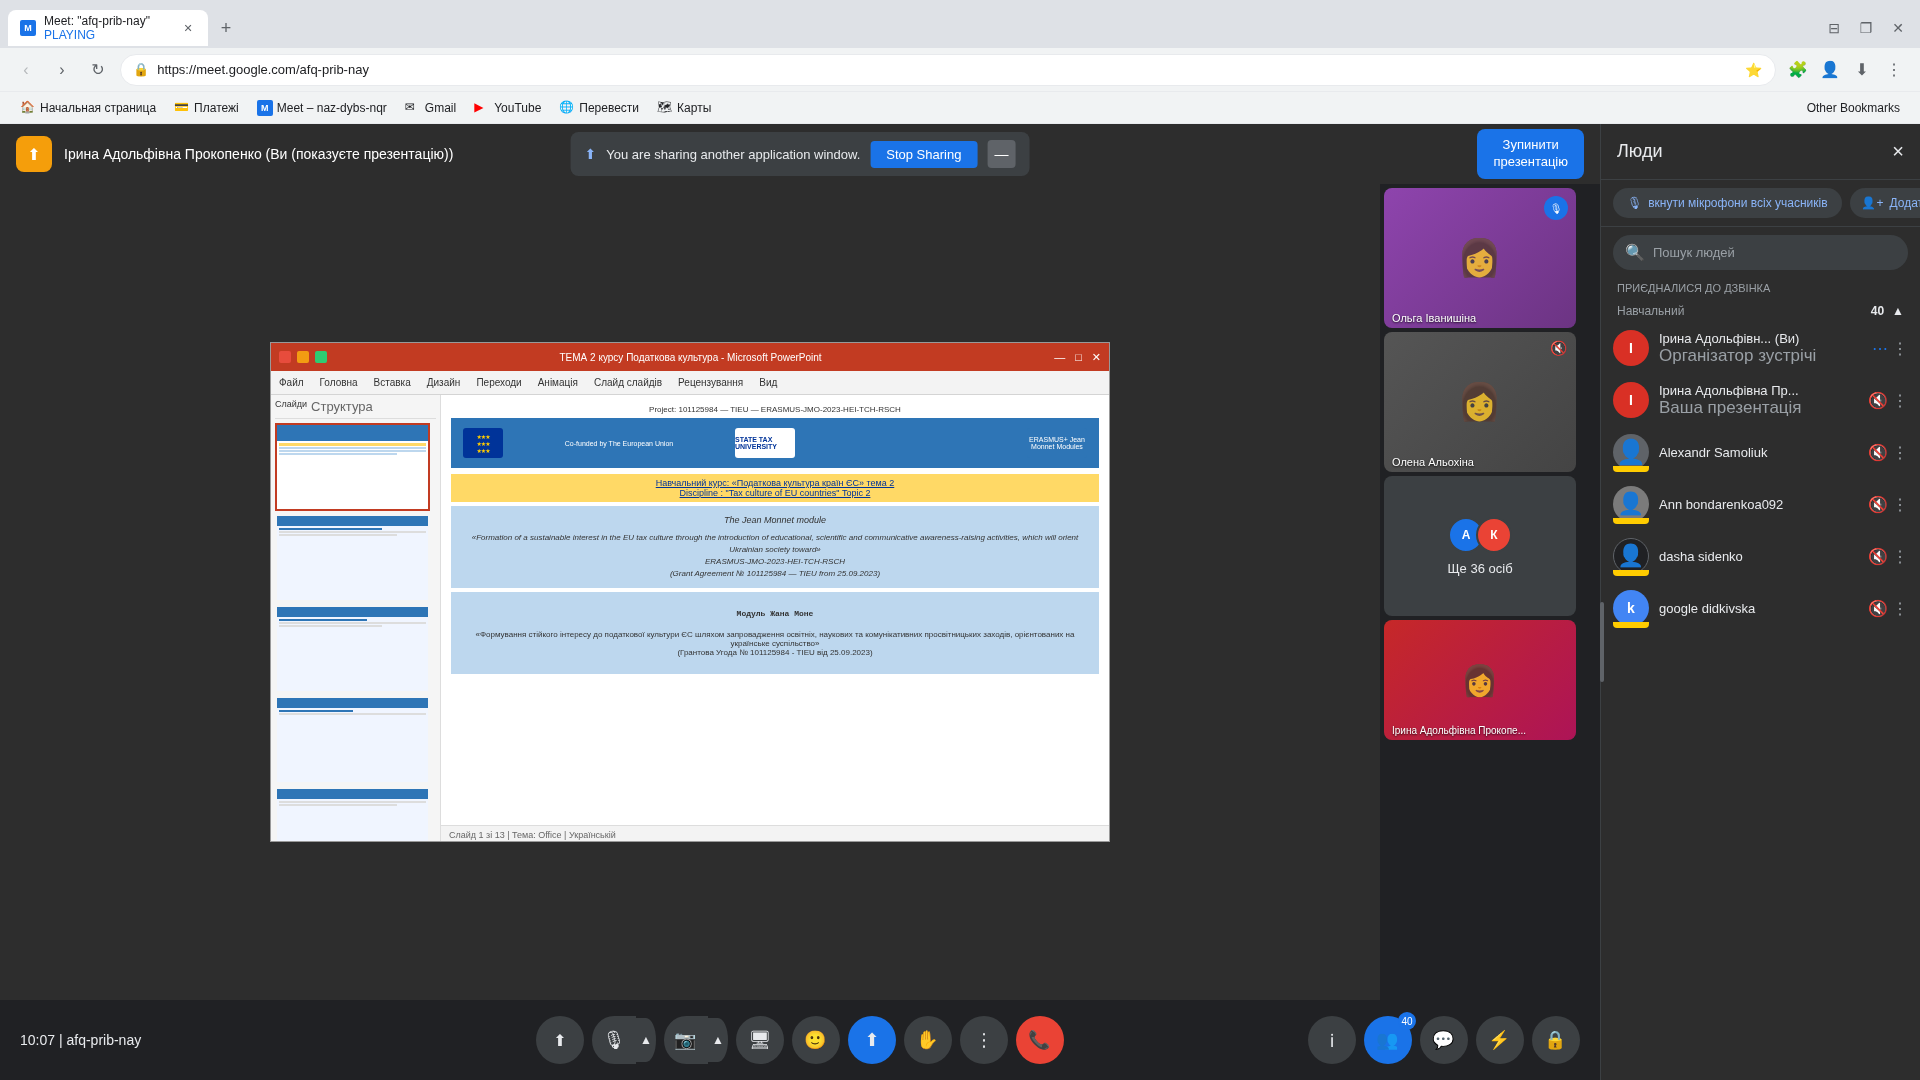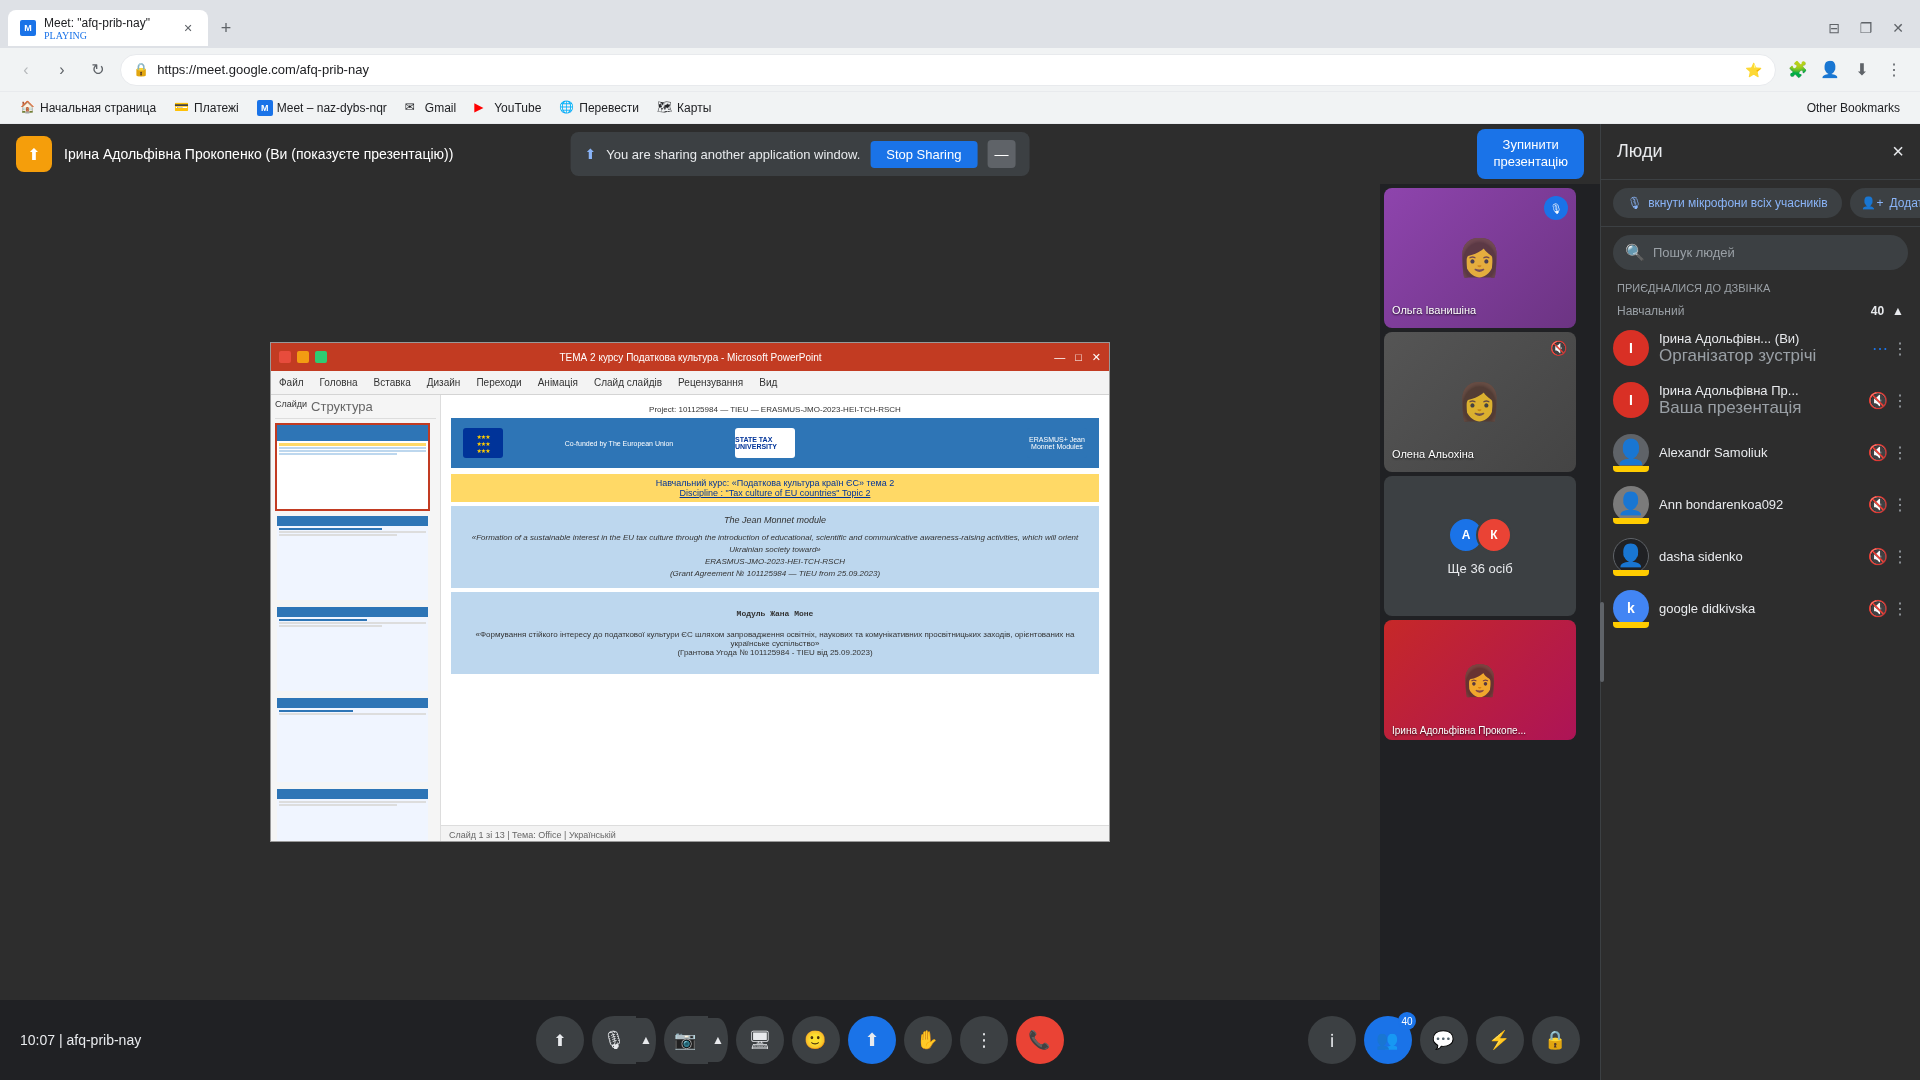--- a/index.html
+++ b/index.html
@@ -5,21 +5,21 @@
     * { margin: 0; padding: 0; box-sizing: border-box; }
     body { width: 1920px; height: 1080px; overflow: hidden; font-family: 'Segoe UI', Arial, sans-serif; background: #202124; }
 
     
     .browser-chrome { background: #f1f3f4; width: 100%; }
     .tab-bar { display: flex; align-items: center; background: #dee1e6; padding: 8px 8px 0; gap: 4px; height: 48px; }
     .tab-item { display: flex; align-items: center; background: #f1f3f4; border-radius: 8px 8px 0 0; padding: 0 12px; height: 36px; gap: 8px; min-width: 200px; max-width: 240px; }
     .tab-item.active { background: #fff; }
     .tab-favicon { width: 16px; height: 16px; background: #1a73e8; border-radius: 2px; flex-shrink: 0; display: flex; align-items: center; justify-content: center; }
     .tab-title { font-size: 12px; color: #202124; flex: 1; overflow: hidden; text-overflow: ellipsis; white-space: nowrap; }
-    .tab-playing { font-size: 10px; color: #1a73e8; display: block; font-family: Liberation Serif, serif; }
+    .tab-playing { font-size: 12px; color: #1a73e8; display: block; }
     .tab-close { width: 16px; height: 16px; border-radius: 50%; display: flex; align-items: center; justify-content: center; cursor: pointer; font-size: 11px; color: #5f6368; flex-shrink: 0; }
     .new-tab-btn { width: 28px; height: 28px; border-radius: 50%; display: flex; align-items: center; justify-content: center; cursor: pointer; color: #5f6368; font-size: 18px; }
     .window-controls { margin-left: auto; display: flex; gap: 4px; align-items: center; }
     .win-ctrl { width: 28px; height: 28px; display: flex; align-items: center; justify-content: center; border-radius: 4px; cursor: pointer; color: #5f6368; font-size: 14px; }
 
     .address-bar-row { display: flex; align-items: center; background: #f1f3f4; padding: 6px 12px; gap: 8px; border-bottom: 1px solid #e8eaed; height: 44px; }
     .nav-btn { width: 28px; height: 28px; display: flex; align-items: center; justify-content: center; border-radius: 50%; cursor: pointer; color: #5f6368; font-size: 16px; }
     .nav-btn.disabled { opacity: 0.4; cursor: default; }
     .address-box { flex: 1; display: flex; align-items: center; background: #fff; border-radius: 20px; padding: 0 12px; height: 32px; gap: 8px; border: 1px solid #e8eaed; }
     .address-text { font-size: 13px; color: #202124; flex: 1; }
@@ -100,21 +100,21 @@
     .participant-item { display: flex; align-items: center; padding: 8px 12px; gap: 10px; }
     .participant-avatar { width: 36px; height: 36px; border-radius: 50%; display: flex; align-items: center; justify-content: center; font-size: 14px; font-weight: 600; color: #fff; flex-shrink: 0; }
     .participant-info { flex: 1; overflow: hidden; }
     .participant-name { color: #e8eaed; font-size: 13px; white-space: nowrap; overflow: hidden; text-overflow: ellipsis; }
     .participant-role { color: #9aa0a6; font-size: 17px; }
     .participant-actions { display: flex; gap: 4px; align-items: center; }
     .mic-icon { color: #9aa0a6; font-size: 16px; }
     .more-icon { color: #9aa0a6; font-size: 16px; cursor: pointer; }
     .more-icon-blue { color: #1a73e8; font-size: 16px; cursor: pointer; }
     .video-thumb { width: 192px; height: 140px; background: #3c4043; border-radius: 8px; position: relative; overflow: hidden; display: flex; align-items: center; justify-content: center; }
-    .video-name { position: absolute; bottom: 12px; left: 8px; color: #fff; font-size: 11px; text-shadow: 0 1px 2px rgba(0,0,0,0.8); }
+    .video-name { position: absolute; bottom: 4px; left: 8px; color: #fff; font-size: 11px; text-shadow: 0 1px 2px rgba(0,0,0,0.8); }
     .video-muted { position: absolute; top: 8px; right: 8px; color: #fff; font-size: 14px; }
     .video-speaking { position: absolute; top: 8px; right: 8px; background: #1a73e8; border-radius: 50%; width: 24px; height: 24px; display: flex; align-items: center; justify-content: center; }
 
     .people-count-box { width: 192px; height: 140px; background: #3c4043; border-radius: 8px; display: flex; flex-direction: column; align-items: center; justify-content: center; gap: 8px; }
     .mini-avatar { width: 36px; height: 36px; border-radius: 50%; border: 2px solid #3c4043; display: flex; align-items: center; justify-content: center; font-size: 12px; color: #fff; font-weight: 600; }
     .people-count-text { color: #e8eaed; font-size: 13px; }
 
     .main-presenter-thumb { width: 192px; height: 120px; background: #2d2d2d; border-radius: 8px; display: flex; align-items: center; justify-content: center; overflow: hidden; position: relative; }
 
     
@@ -332,21 +332,21 @@
                       <span style="font-size:7px;color:#003399;font-weight:bold;">STATE TAX UNIVERSITY</span>
                     </div>
                     <div style="text-align:center;flex:1;">
                     </div>
                     <div class="erasmus-logo">
                       <span style="font-size:7px;color:#fff;">ERASMUS+ Jean Monnet Modules</span>
                     </div>
                   </div>
 
                   <div class="slide-yellow-bar">
-                    <div style="font-size:9px;color:#003399;cursor:pointer;">Навчальний курс: «Податкова культура країн ЄС» тема 2</div>
+                    <div style="font-size:9px;color:#003399;text-decoration:underline;cursor:pointer;">Навчальний курс: «Податкова культура країн ЄС» тема 2</div>
                     <div style="font-size:9px;color:#003399;text-decoration:underline;">Discipline : "Tax culture of EU countries" Topic 2</div>
                   </div>
 
                   <div class="slide-blue-box">
                     <div style="font-size:9px;color:#333;font-style:italic;margin-bottom:4px;">The Jean Monnet module</div>
                     <div style="font-size:8px;color:#333;white-space:pre-line;font-style:italic;">«Formation of a sustainable interest in the EU tax culture through the introduction of educational, scientific and communicative awareness-raising activities, which will orient Ukrainian society toward»
 ERASMUS-JMO-2023-HEI-TCH-RSCH
 (Grant Agreement № 101125984 — TIEU from 25.09.2023)</div>
                   </div>
 

